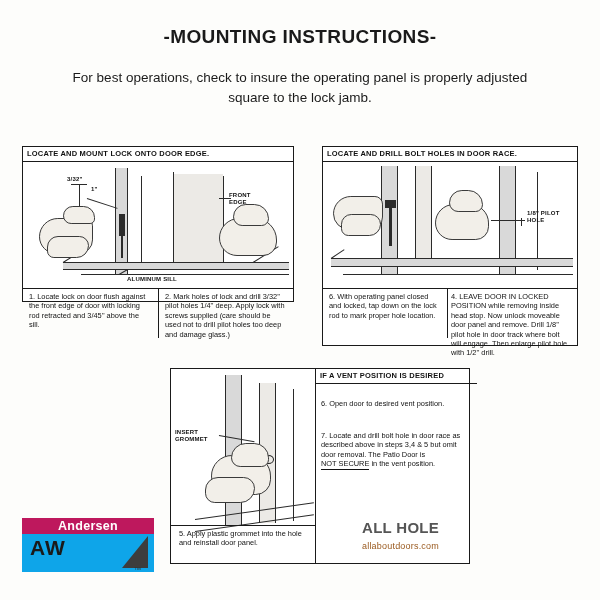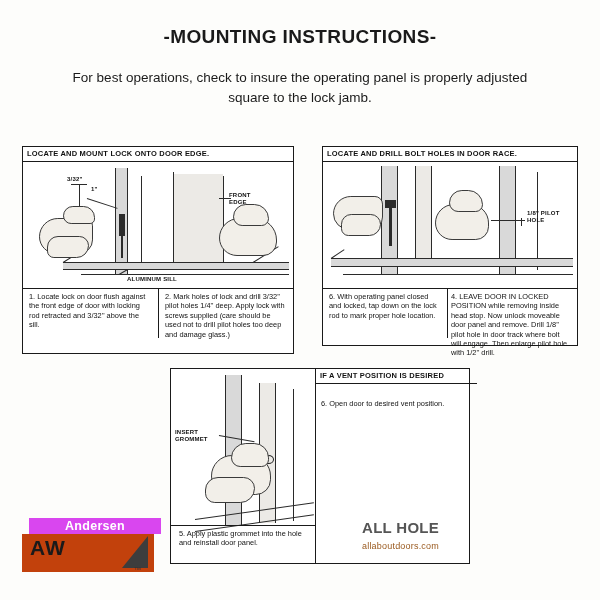--- a/index.html
+++ b/index.html
@@ -57,21 +57,21 @@
     padding: 3px 4px 2px 4px;
     border-bottom: 1.2px solid #1a1a1a;
     line-height: 1.15;
   }
   .panel-body {
     position: relative;
     width: 100%;
   }
 
   
-  #panel1 { left: 22px;  top: 146px; width: 272px; height: 208px; }
+  #panel1 { left: 22px;  top: 146px; width: 272px; height: 156px; }
   #panel2 { left: 322px; top: 146px; width: 256px; height: 200px; }
   #panel3 { left: 170px; top: 368px; width: 300px; height: 196px; }
 
   .art {
     position: relative;
     background: #ffffff;
     overflow: hidden;
   }
 
   
@@ -110,37 +110,37 @@
   
   #andersen {
     position: absolute;
     left: 22px;
     top: 518px;
     width: 132px;
     height: 58px;
   }
   #andersen .bar {
     position: absolute;
-    left: 7px; top: 0;
+    left: 0; top: 0;
     width: 132px;
     height: 16px;
-    background: #d946ef;
+    background: #be185d;
     color: #ffffff;
     font-size: 12.5px;
     font-weight: bold;
     letter-spacing: 0.3px;
     text-align: center;
     line-height: 16px;
   }
   #andersen .awbox {
     position: absolute;
     left: 0; top: 16px;
     width: 132px;
     height: 38px;
-    background: #c2410c;
+    background: #0ea5e9;
   }
   #andersen .aw {
     position: absolute;
     left: 8px; top: 2px;
     font-size: 21px;
     font-weight: bold;
     letter-spacing: 1px;
     color: #1a1a1a;
   }
   #andersen .tri {
@@ -246,21 +246,21 @@
         <div class="cap" style="left:44px;top:14px;">3/32"</div>
         <div class="cap" style="left:68px;top:24px;">1"</div>
         <div class="cap" style="left:206px;top:30px;width:40px;">FRONT EDGE</div>
         <div class="ln" style="left:196px;top:36px;width:12px;height:1px;"></div>
         <div class="cap" style="left:104px;top:114px;">ALUMINUM SILL</div>
         <div class="ln" style="left:96px;top:112px;width:10px;height:1px;transform:rotate(-30deg);transform-origin:left center;"></div>
       </div>
 
       <div class="hdiv" style="left:0;top:126px;width:270px;"></div>
       <div class="vdiv" style="left:135px;top:126px;height:50px;"></div>
-      <div class="steps" style="left:6px;top:130px;width:122px;">1. Locate lock on door flush against the front edge of door with locking rod retracted and 3/32'' above the sill.</div>
+      <div class="steps" style="left:6px;top:130px;width:122px;">1. Locate lock on door flush against the front edge of door with locking rod retracted and 3/45'' above the sill.</div>
       <div class="steps" style="left:142px;top:130px;width:122px;">2. Mark holes of lock and drill 3/32'' pilot holes 1/4'' deep. Apply lock with screws supplied (care should be used not to drill pilot holes too deep and damage glass.)</div>
     </div>
   </div>
 
   <div class="panel" id="panel2">
     <div class="panel-head">LOCATE AND DRILL BOLT HOLES IN DOOR RACE.</div>
     <div class="panel-body" style="height:176px;">
 
       <div class="art" style="position:absolute;left:0;top:0;width:254px;height:124px;">
 
@@ -326,20 +326,21 @@
         <div class="hand" style="left:34px;top:108px;width:48px;height:24px;border-radius:16px 14px 18px 12px;"></div>
 
         <div class="cap" style="left:4px;top:60px;width:44px;">INSERT GROMMET</div>
         <div class="ln" style="left:48px;top:66px;width:36px;height:1px;transform:rotate(10deg);transform-origin:left center;"></div>
       </div>
 
       <div class="vdiv" style="left:144px;top:0;height:194px;"></div>
 
       <div class="panel-head" style="position:absolute;left:145px;top:0;width:153px;border-bottom:1.2px solid #1a1a1a;">IF A VENT POSITION IS DESIRED</div>
       <div class="steps" style="left:150px;top:30px;width:142px;">6. Open door to desired vent position.</div>
+      <div class="steps" style="left:150px;top:62px;width:142px;">7. Locate and drill bolt hole in door race as described above in steps 3,4 &amp; 5 but omit door removal. The Patio Door is <span class="thin-ul">NOT SECURE</span> in the vent position.</div>
 
       <div class="hdiv" style="left:0;top:156px;width:144px;"></div>
       <div class="steps" style="left:8px;top:160px;width:132px;">5. Apply plastic grommet into the hole and reinstall door panel.</div>
     </div>
   </div>
 
   <div id="andersen">
     <div class="bar">Andersen</div>
     <div class="awbox">
       <div class="tri"></div>

